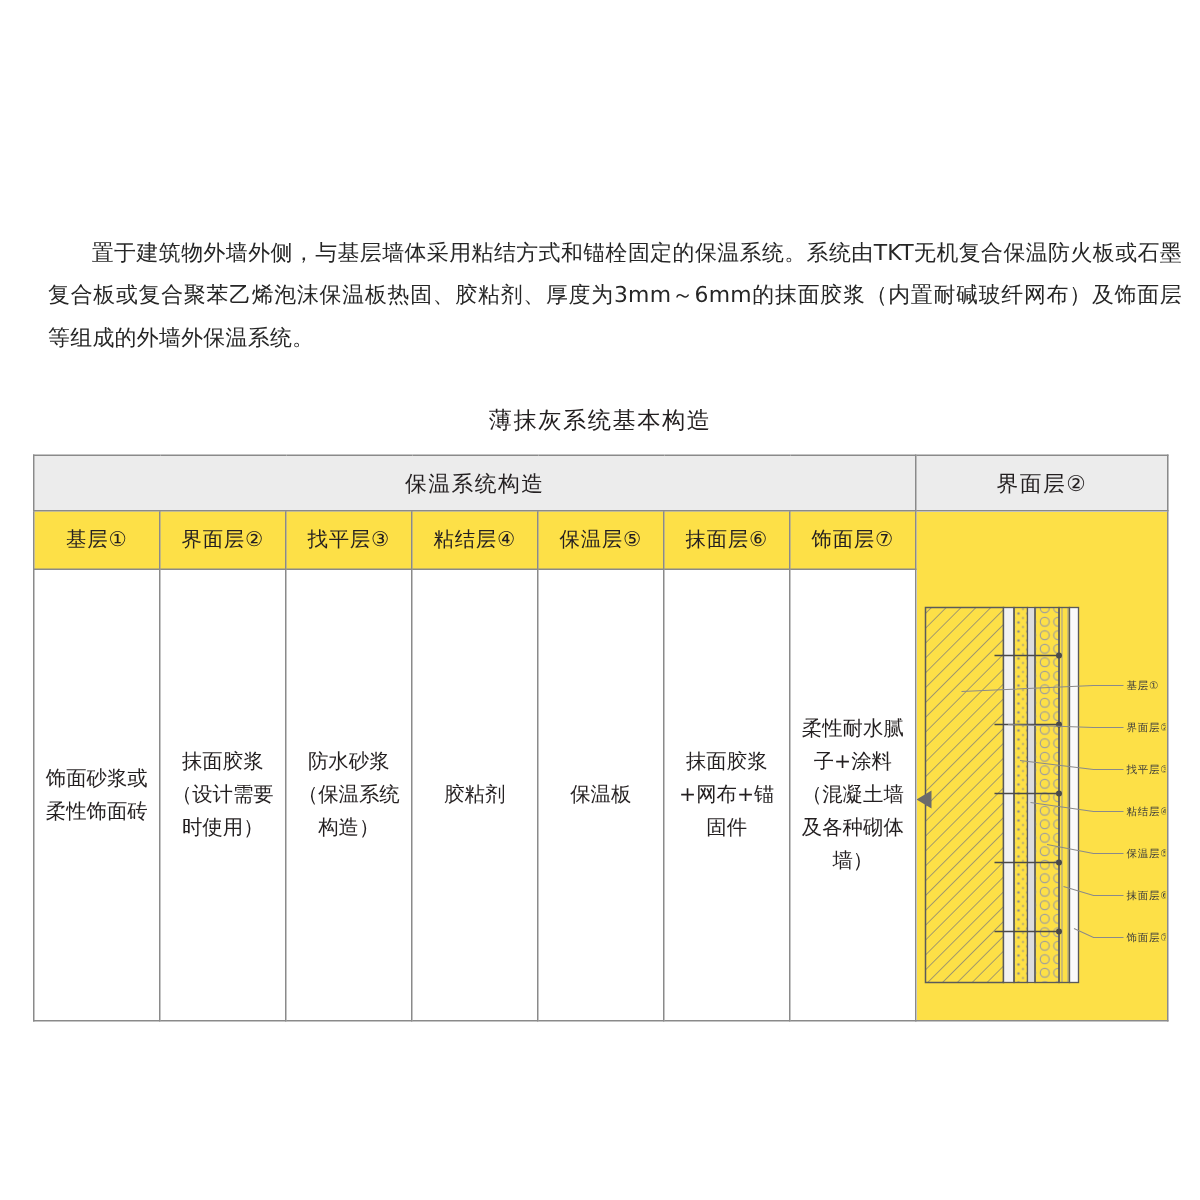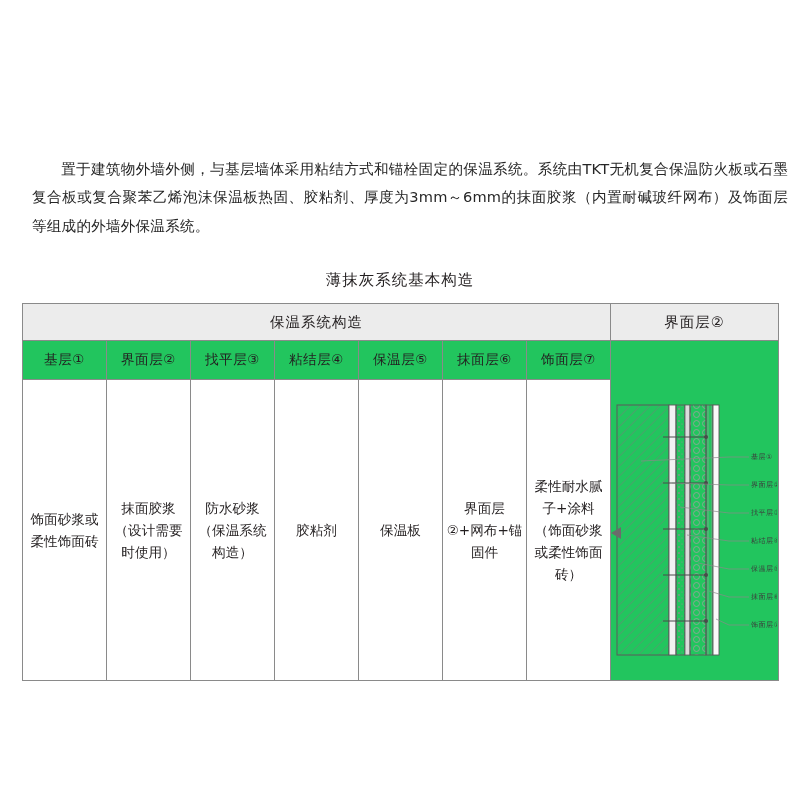--- a/index.html
+++ b/index.html
@@ -64,21 +64,21 @@
   }
   .hdr-top td {
     background: #ececec;
     height: 34px;
     font-size: 14.5px;
     letter-spacing: 1px;
   }
   .hdr-sub td {
     height: 36px;
     font-size: 13.6px;
-    background: #22c55e;
+    background: #fde047;
     letter-spacing: 0.5px;
   }
   .body-row td {
     height: 292px;
     font-size: 13.6px;
     line-height: 1.62;
     padding: 4px 3px;
   }
   .cell-txt {
     display: block;
@@ -220,23 +220,23 @@
         <td>
               <span class="cell-txt">防水砂浆（保温系统构造）</span>
             </td>
         <td>
               <span class="cell-txt">胶粘剂</span>
             </td>
         <td>
               <span class="cell-txt">保温板</span>
             </td>
         <td>
-              <span class="cell-txt">界面层②+网布+锚固件</span>
-            </td>
-        <td>
-              <span class="cell-txt">柔性耐水腻子+涂料（饰面砂浆或柔性饰面砖）</span>
+              <span class="cell-txt">抹面胶浆+网布+锚固件</span>
+            </td>
+        <td>
+              <span class="cell-txt">柔性耐水腻子+涂料（混凝土墙及各种砌体墙）</span>
             </td>
       </tr>
     </tbody>
       </table>
   </div>
 
 </div>
 
 </body></html>

